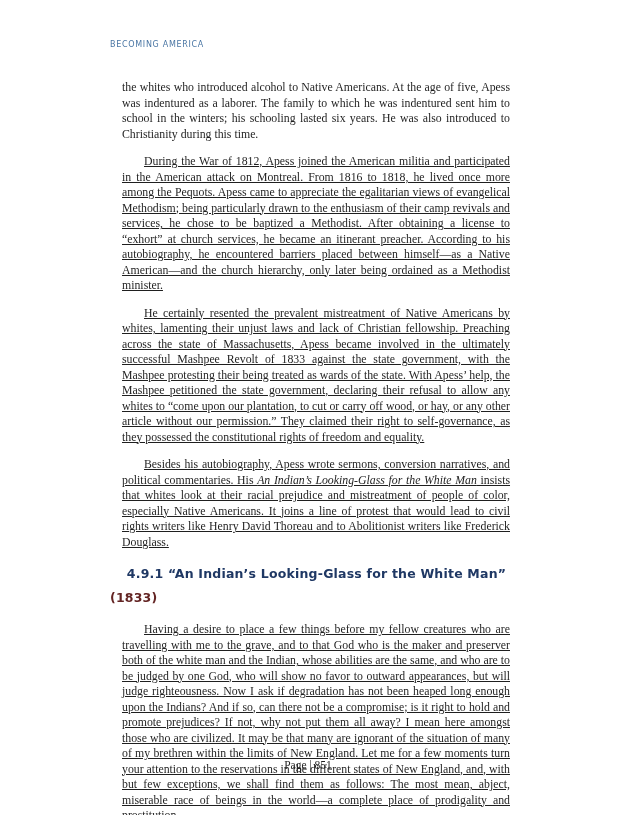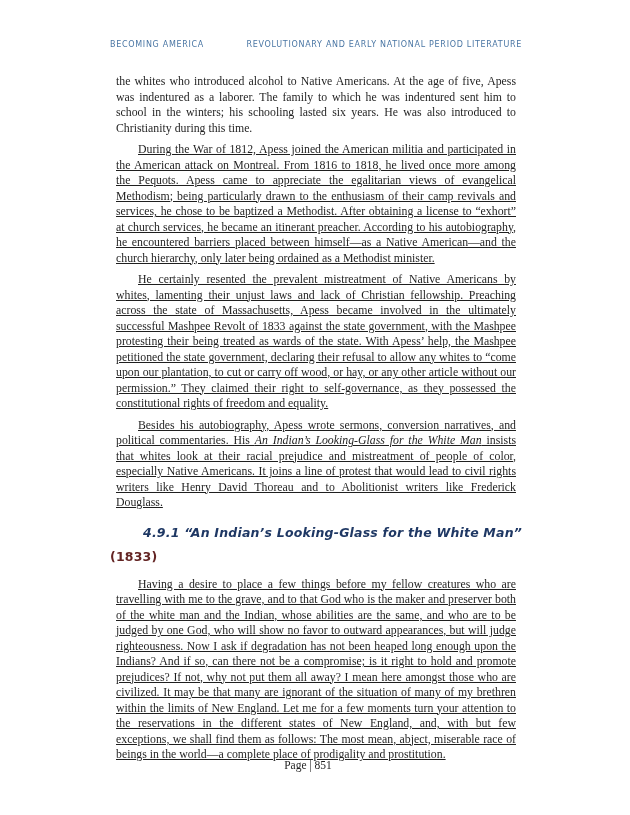--- a/index.html
+++ b/index.html
@@ -33,40 +33,39 @@
     position: absolute;
     left: 110px;
     top: 68px;
     width: 412px;
     color: var(--body-text, #1f1f1f);
     font-size: 11.8px;
     line-height: 15.5px;
     text-align: justify;
   }
   .content p {
-    margin: 6px;
+    margin: 12px;
     padding: 0;
   }
   .content p.indent {
     text-indent: 22px;
     text-decoration: underline;
   }
   .content .italic {
     font-style: italic;
   }
   .section-heading {
     margin: 10px 0 0 1px;
     font-family: "DejaVu Sans", sans-serif;
     font-weight: bold;
     font-size: 12.5px;
     line-height: 24px;
     letter-spacing: 0.2px;
     color: var(--heading-navy, #1f3864);
-    text-align: right;
-    font-style: italic;
+    text-align: center;
   }
   .section-year {
     margin: 0 0 8px 0;
     font-family: "DejaVu Sans", sans-serif;
     font-weight: bold;
     font-size: 12.5px;
     line-height: 24px;
     letter-spacing: 0.2px;
     color: var(--year-maroon, #632423);
     text-align: left;
@@ -82,21 +81,20 @@
     color: var(--body-text, #1f1f1f);
   }
 </style>
 </head>
 <body>
 
 <div class="page">
 
   <div class="running-header">
     <span>BECOMING AMERICA</span>
-    <span>REVOLUTIONARY AND EARLY NATIONAL PERIOD LITERATURE</span>
   </div>
 
   <div class="content">
 
     <div>
         <p><span>the whites who introduced alcohol to Native Americans. At the age of five, Apess was indentured as a laborer. The family to which he was indentured sent him to school in the winters; his schooling lasted six years. He was also introduced to Christianity during this time.</span></p>
         <p class="indent"><span>During the War of 1812, Apess joined the American militia and participated in the American attack on Montreal. From 1816 to 1818, he lived once more among the Pequots. Apess came to appreciate the egalitarian views of evangelical Methodism; being particularly drawn to the enthusiasm of their camp revivals and services, he chose to be baptized a Methodist. After obtaining a license to “exhort” at church services, he became an itinerant preacher. According to his autobiography, he encountered barriers placed between himself—as a Native American—and the church hierarchy, only later being ordained as a Methodist minister.</span></p>
         <p class="indent"><span>He certainly resented the prevalent mistreatment of Native Americans by whites, lamenting their unjust laws and lack of Christian fellowship. Preaching across the state of Massachusetts, Apess became involved in the ultimately successful Mashpee Revolt of 1833 against the state government, with the Mashpee protesting their being treated as wards of the state. With Apess’ help, the Mashpee petitioned the state government, declaring their refusal to allow any whites to “come upon our plantation, to cut or carry off wood, or hay, or any other article without our permission.” They claimed their right to self-governance, as they possessed the constitutional rights of freedom and equality.</span></p>
         <p class="indent"><span>Besides his autobiography, Apess wrote sermons, conversion narratives, and political commentaries. His </span><span class="italic">An Indian’s Looking-Glass for the White Man</span><span> insists that whites look at their racial prejudice and mistreatment of people of color, especially Native Americans. It joins a line of protest that would lead to civil rights writers like Henry David Thoreau and to Abolitionist writers like Frederick Douglass.</span></p>
       </div>

